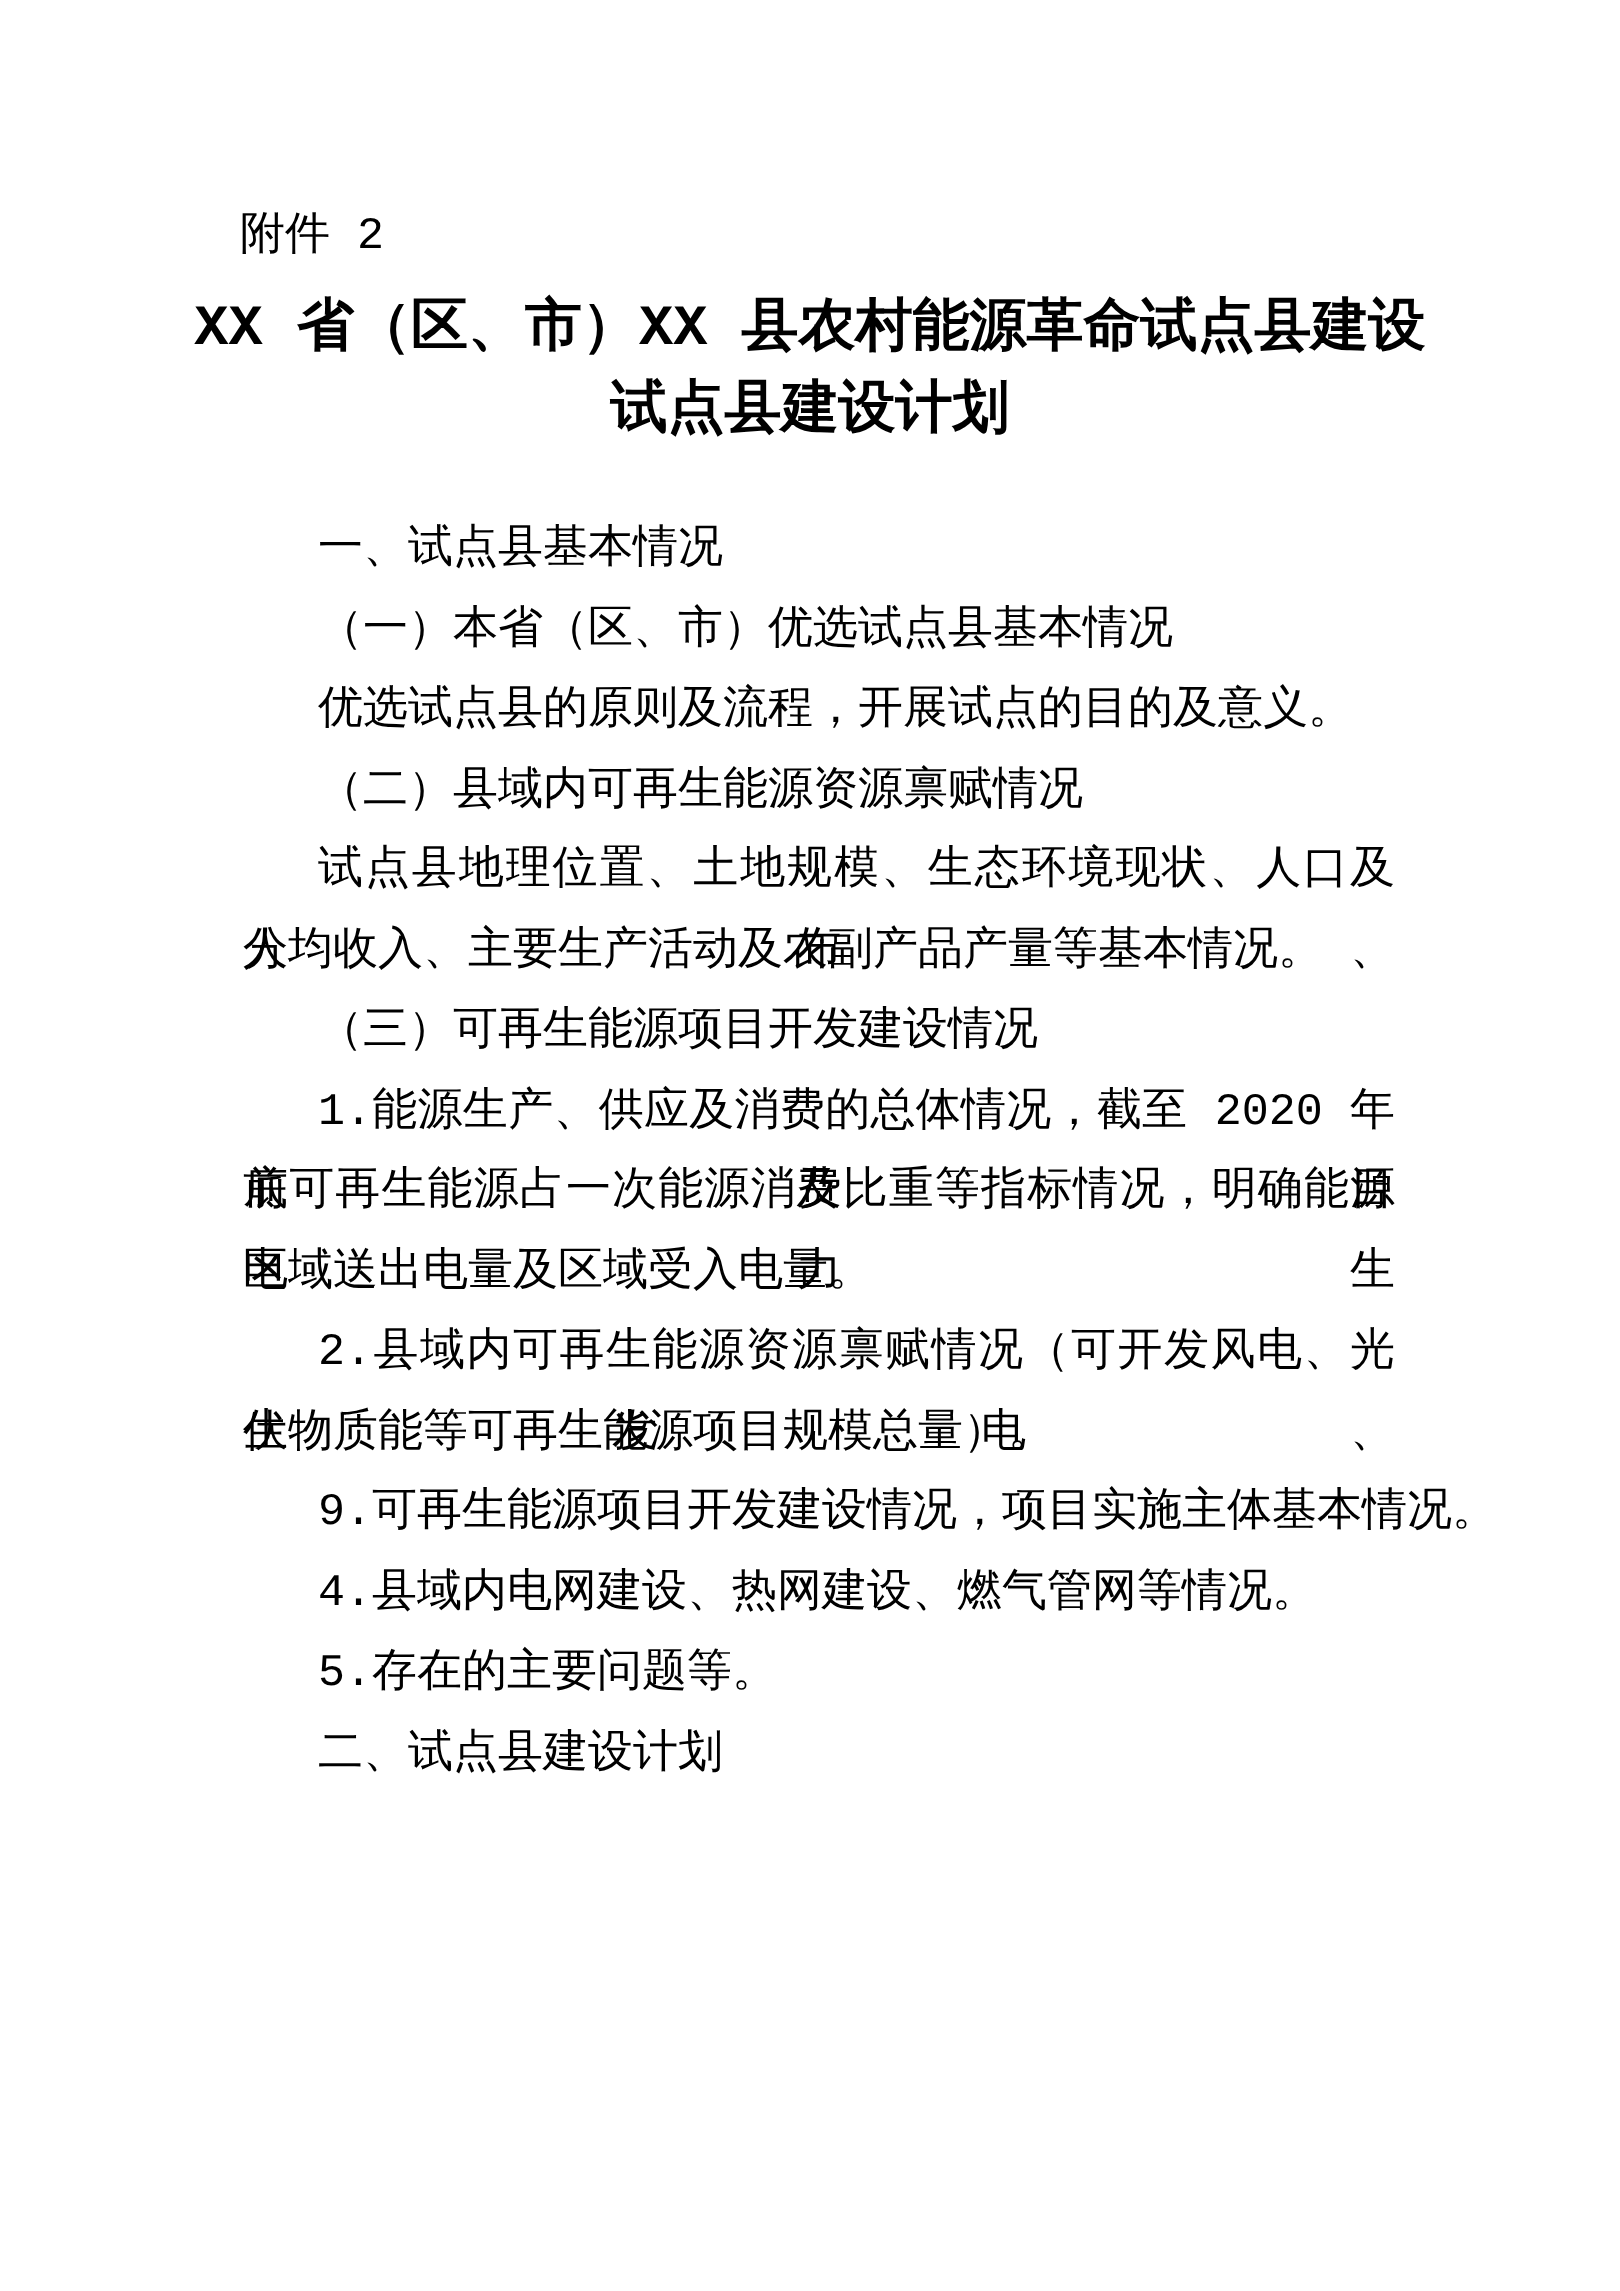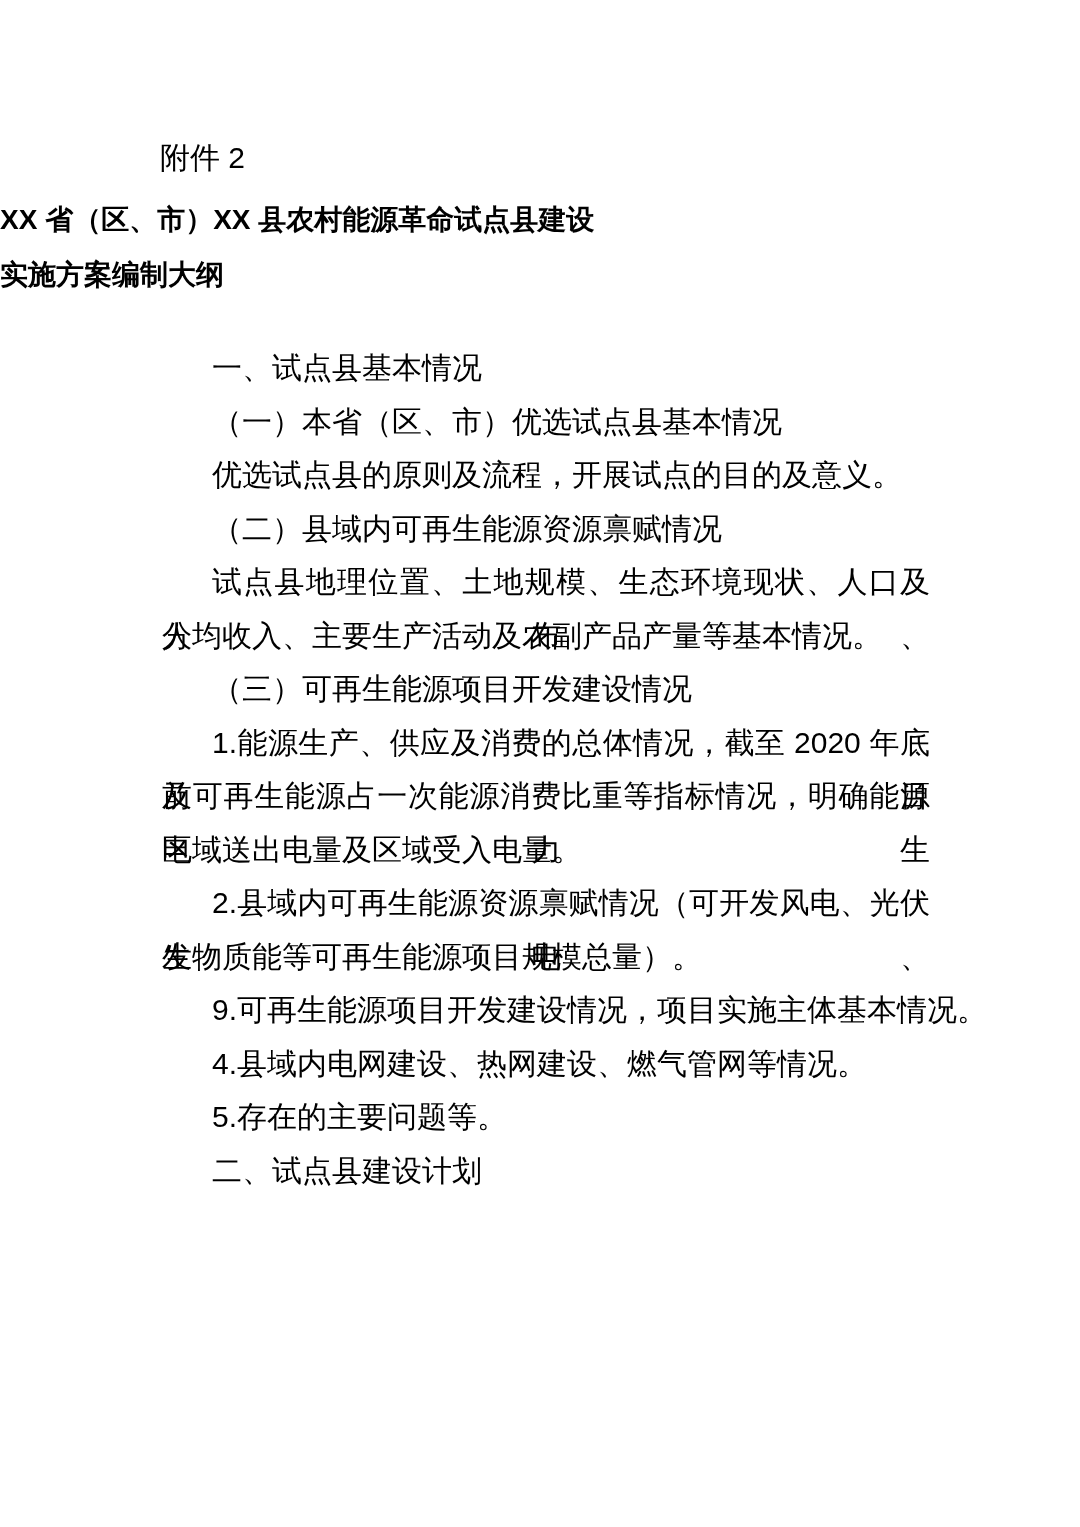--- a/index.html
+++ b/index.html
@@ -6,38 +6,38 @@
     margin: 0;
     padding: 0;
     background: #ffffff;
   }
   .page {
     position: relative;
     width: 1080px;
     height: 1187px;
     background: #ffffff;
     color: #000000;
-    font-family: Liberation Sans, sans-serif;
+    font-family: Liberation Mono, monospace;
     overflow: hidden;
   }
   .attachment {
     position: absolute;
     left: 160px;
     top: 140px;
     font-size: 30px;
     line-height: 36px;
     white-space: nowrap;
   }
   .title {
     position: absolute;
     left: 0;
     top: 192px;
     width: 1080px;
-    text-align: left;
-    font-size: 28px;
+    text-align: center;
+    font-size: 38px;
     font-weight: bold;
     line-height: 55px;
   }
   .doc-body {
     position: absolute;
     left: 162px;
     top: 341px;
     width: 768px;
     font-size: 30px;
   }
@@ -68,21 +68,21 @@
 </style>
 </head>
 <body>
 
 <div class="page">
 
   <div class="attachment">附件 2</div>
 
   <div class="title">
     <div>XX 省（区、市）XX 县农村能源革命试点县建设</div>
-    <div>实施方案编制大纲</div>
+    <div>试点县建设计划</div>
   </div>
 
   <div class="doc-body" id="body-lines">
       <div class="line indent">一、试点县基本情况</div>
       <div class="line indent">（一）本省（区、市）优选试点县基本情况</div>
       <div class="line indent">优选试点县的原则及流程，开展试点的目的及意义。</div>
       <div class="line indent">（二）县域内可再生能源资源禀赋情况</div>
       <div class="line indent fill">试点县地理位置、土地规模、生态环境现状、人口及分布、</div>
       <div class="line">人均收入、主要生产活动及农副产品产量等基本情况。</div>
       <div class="line indent">（三）可再生能源项目开发建设情况</div>

